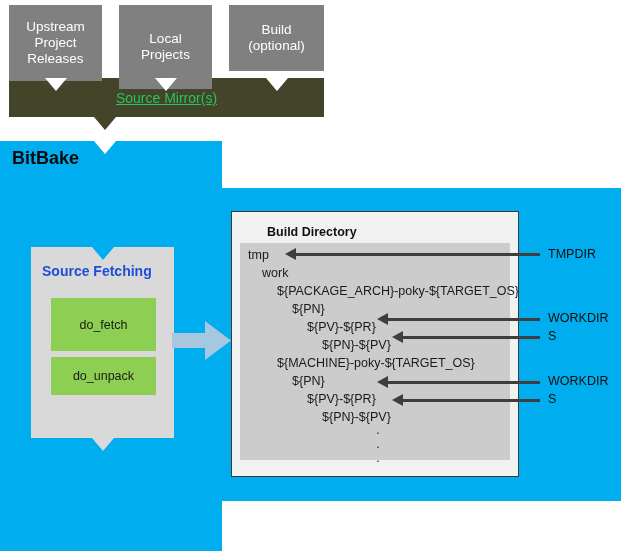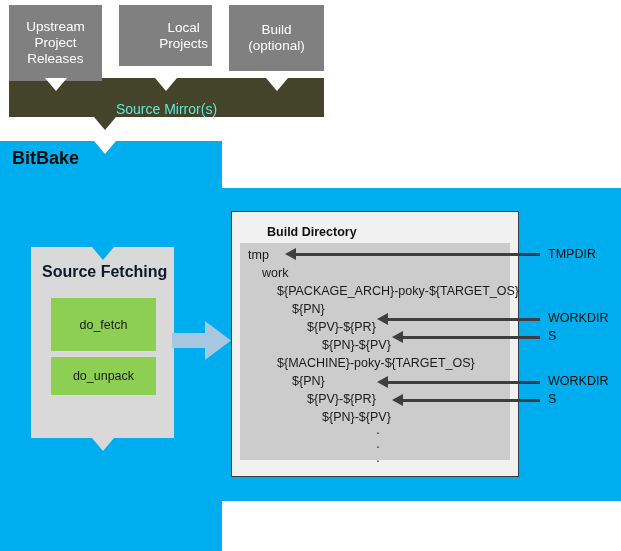--- a/index.html
+++ b/index.html
@@ -45,26 +45,27 @@
   }
 
   
   #mirror-bar {
     position: absolute;
     left: 9px;
     top: 78px;
     width: 315px;
     height: 39px;
     background: #44442B;
-    color: #5eead4;
+    color: #22c55e;
     display: flex;
-    align-items: flex-end;
+    align-items: center;
     justify-content: center;
     font-size: 14px;
     z-index: 5;
+    text-decoration: underline;
   }
 
   
   .blue { position: absolute; background: #00AEEF; }
   #blue-upper { left: 0; top: 141px; width: 222px; height: 47px; z-index: 2; }
   #blue-lower { left: 0; top: 188px; width: 621px; height: 313px; z-index: 2; }
   #blue-foot  { left: 0; top: 501px; width: 222px; height: 50px; z-index: 2; }
 
   #bitbake-label {
     position: absolute;
@@ -95,23 +96,23 @@
     top: 247px;
     width: 143px;
     height: 191px;
     background: #D9D9D9;
     z-index: 4;
   }
   #sf-title {
     position: absolute;
     left: 42px;
     top: 263px;
-    font-size: 16px;
+    font-size: 14px;
     font-weight: bold;
-    color: #0f172a;
+    color: #1d4ed8;
     z-index: 7;
   }
   .sf-notch-top {
     position: absolute;
     left: 92px;
     top: 247px;
     width: 0; height: 0;
     border-left: 11px solid transparent;
     border-right: 11px solid transparent;
     border-top: 13px solid #00AEEF;
@@ -223,21 +224,21 @@
 </head>
 <body>
 
 <div id="canvas">
 
   <div class="src-box" id="src-0" style="left:9px; top:5px; width:93px; height:76px;">
     <span class="lbl">Upstream
 Project
 Releases</span>
   </div>
-  <div class="src-box" id="src-1" style="left:119px; top:5px; width:93px; height:61px;justify-content:flex-end;">
+  <div class="src-box" id="src-1" style="left:119px; top:5px; width:93px; height:84px;">
     <span class="lbl">Local
 Projects</span>
   </div>
   <div class="src-box" id="src-2" style="left:229px; top:5px; width:95px; height:66px;">
     <span class="lbl">Build
 (optional)</span>
   </div>
 
   <div id="mirror-bar">
     <span>Source Mirror(s)</span>

